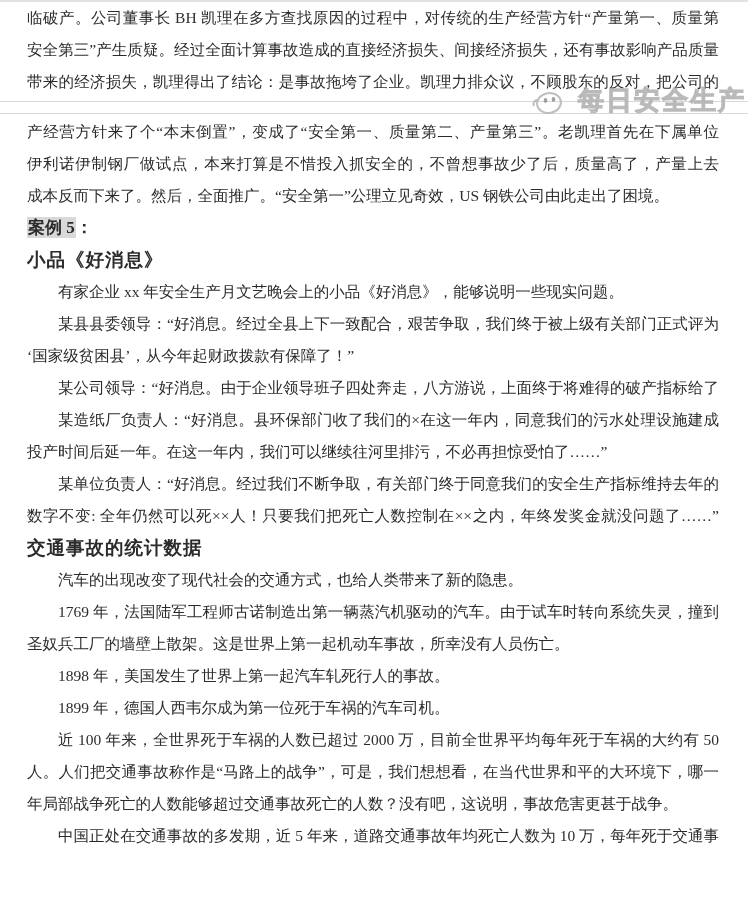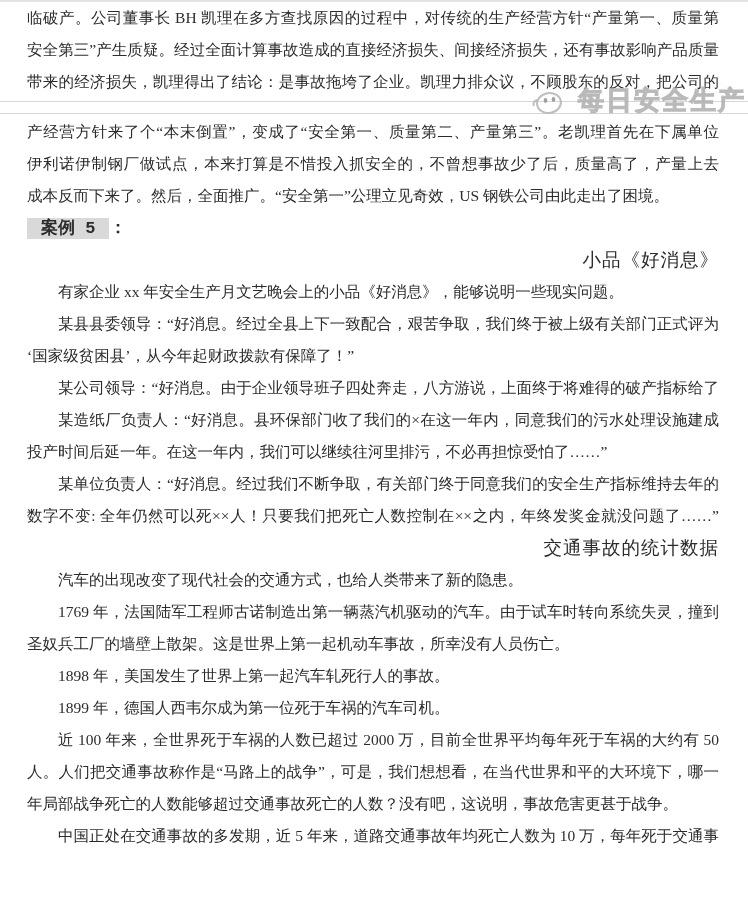--- a/index.html
+++ b/index.html
@@ -22,22 +22,22 @@
   }
   .doc-body{padding:0 29px 0 27px;}
   .blk{
     height:32px;line-height:32px;
     font-size:15.5px;
     overflow:hidden;
   }
   .blk.j{text-align:justify;text-align-last:justify;}
   .blk.ind{text-indent:2em;}
   .blk.label{font-size:17px;font-weight:bold;}
-  .blk.label .hl{background:var(--highlight);padding:1px 14px;font-family:Liberation Mono, monospace;}
-  .blk.heading{font-size:18.5px;font-weight:normal;text-align:right;letter-spacing:1px;}
+  .blk.label .hl{background:var(--highlight);padding:1px 1px;}
+  .blk.heading{font-size:18.5px;font-weight:bold;text-align:left;letter-spacing:1px;}
   .divider{
     height:11px;
     margin:3px -29px 2px -27px;
     border-top:1px solid var(--divider);
     border-bottom:1px solid var(--divider);
   }
   .watermark{
     position:absolute;top:50px;right:2px;
     display:flex;align-items:flex-end;gap:12px;
     z-index:3;pointer-events:none;margin-top:31px;

